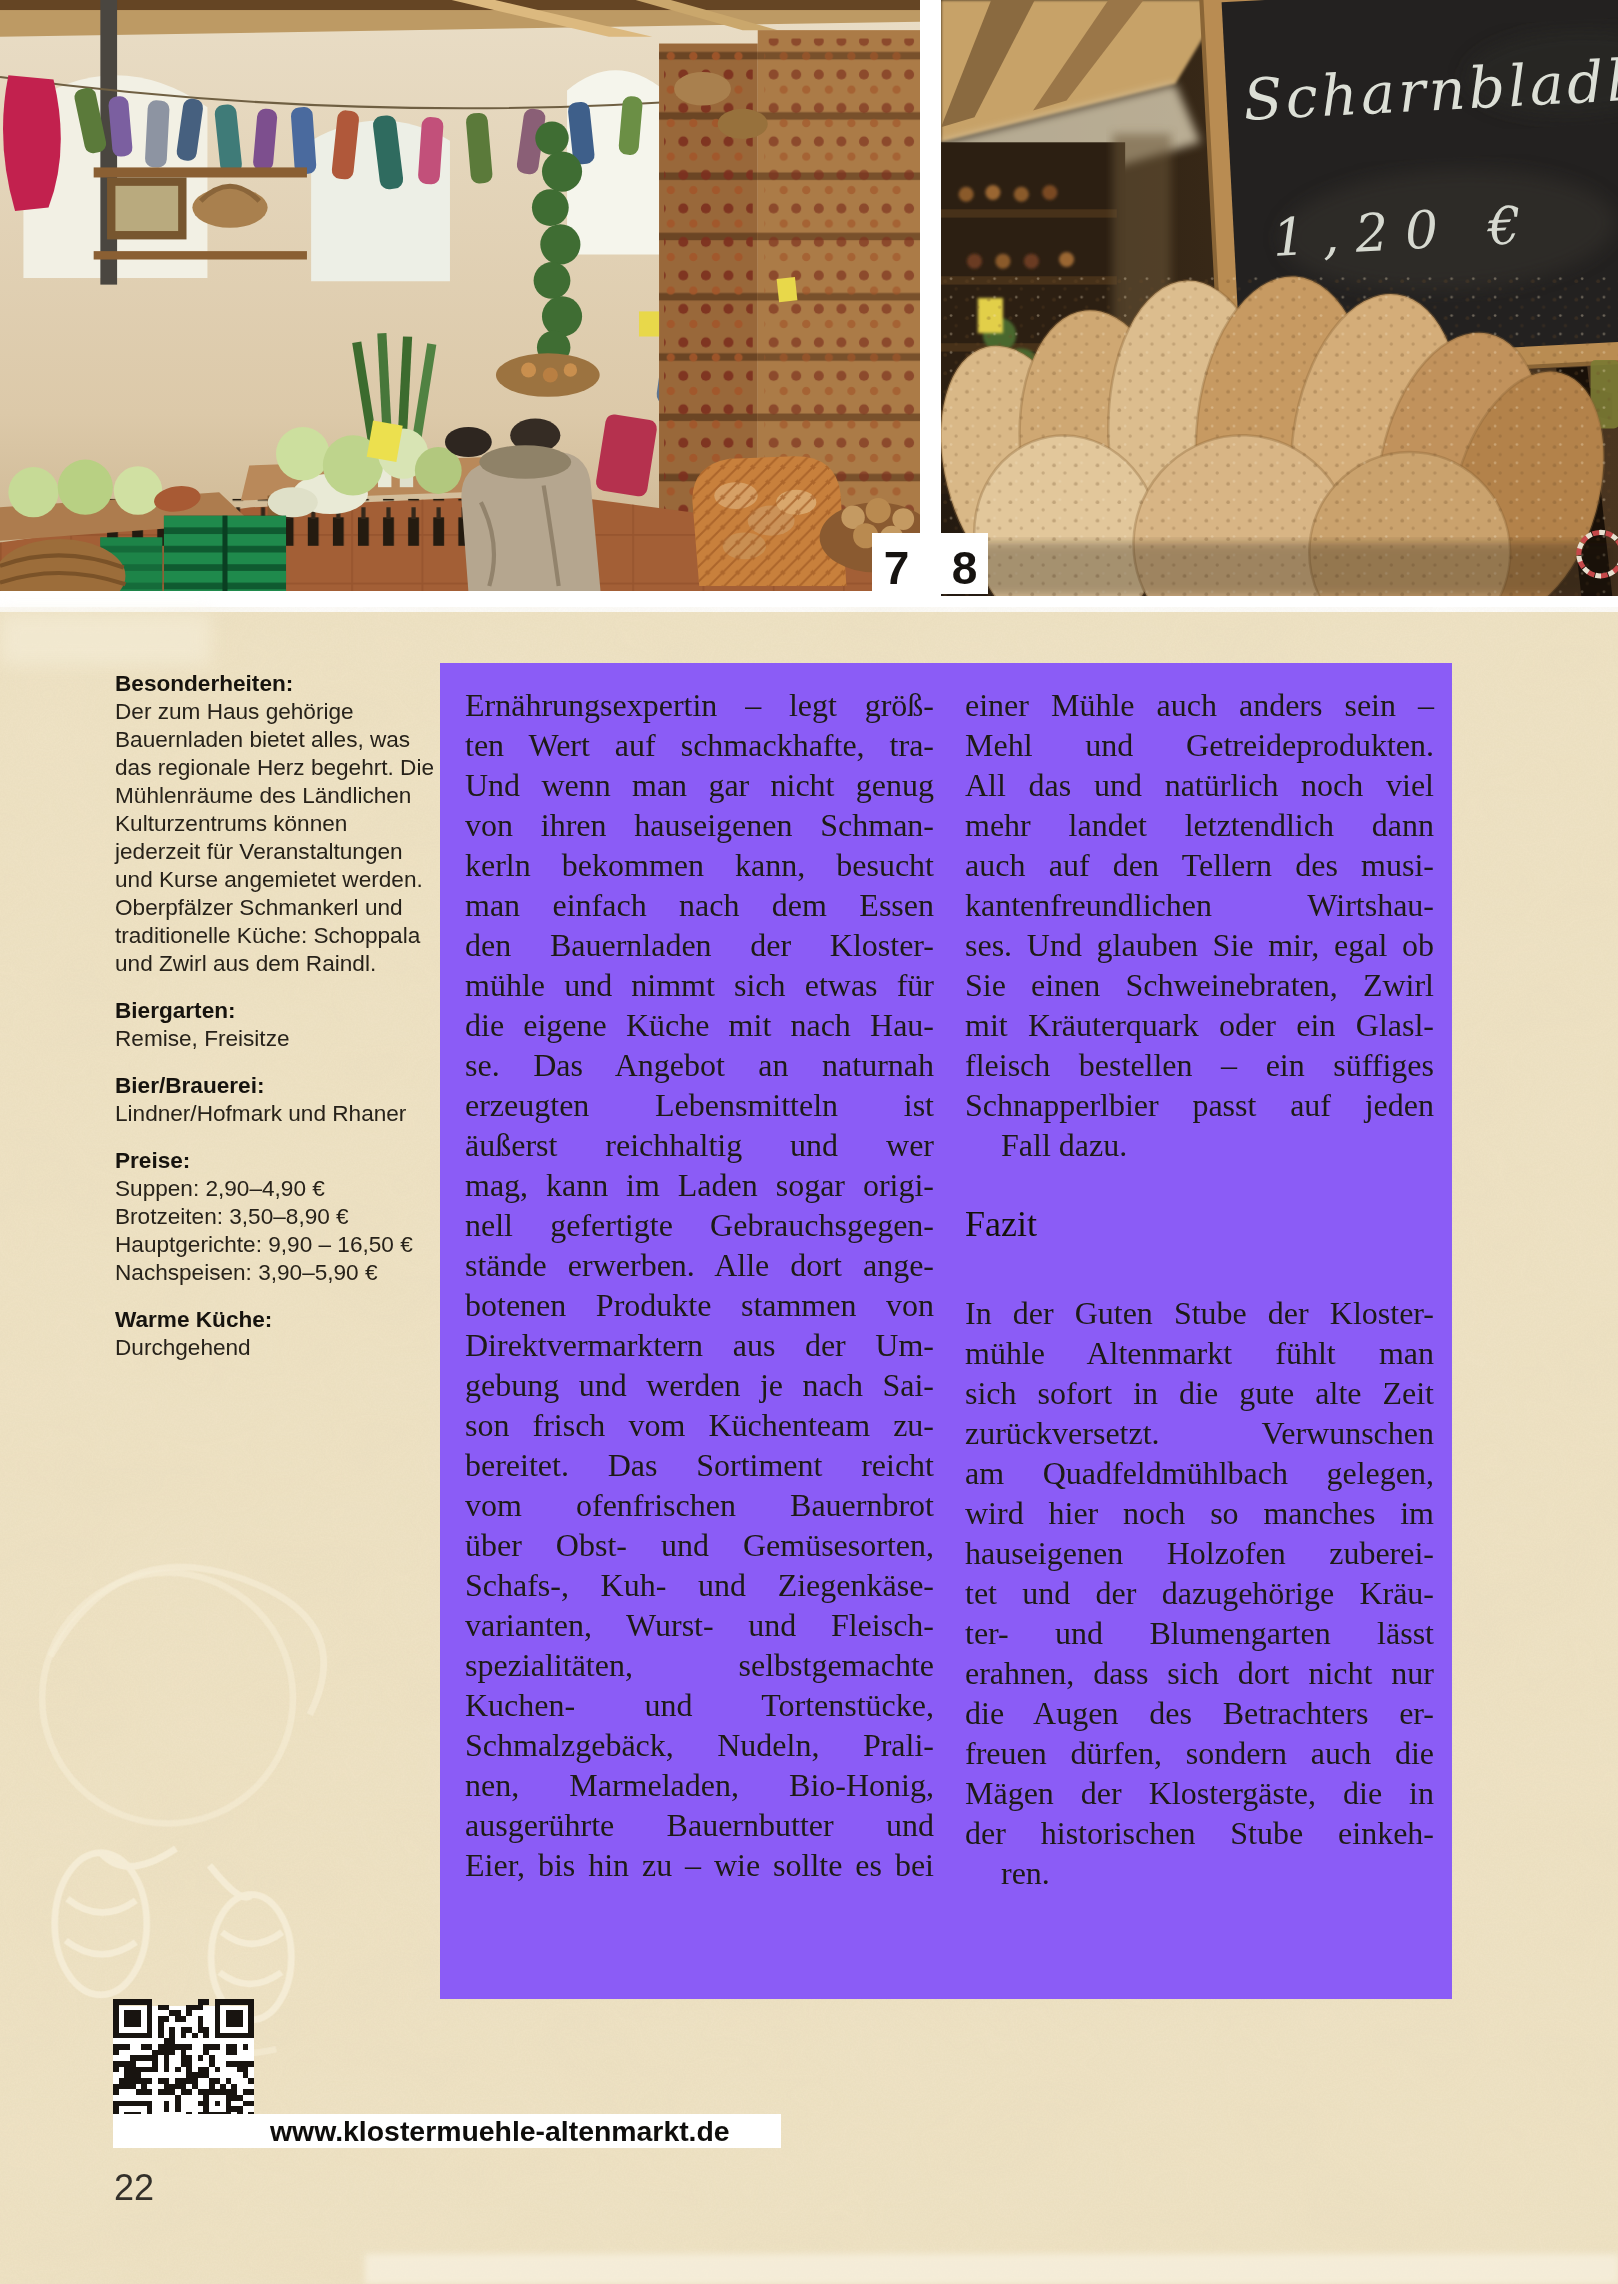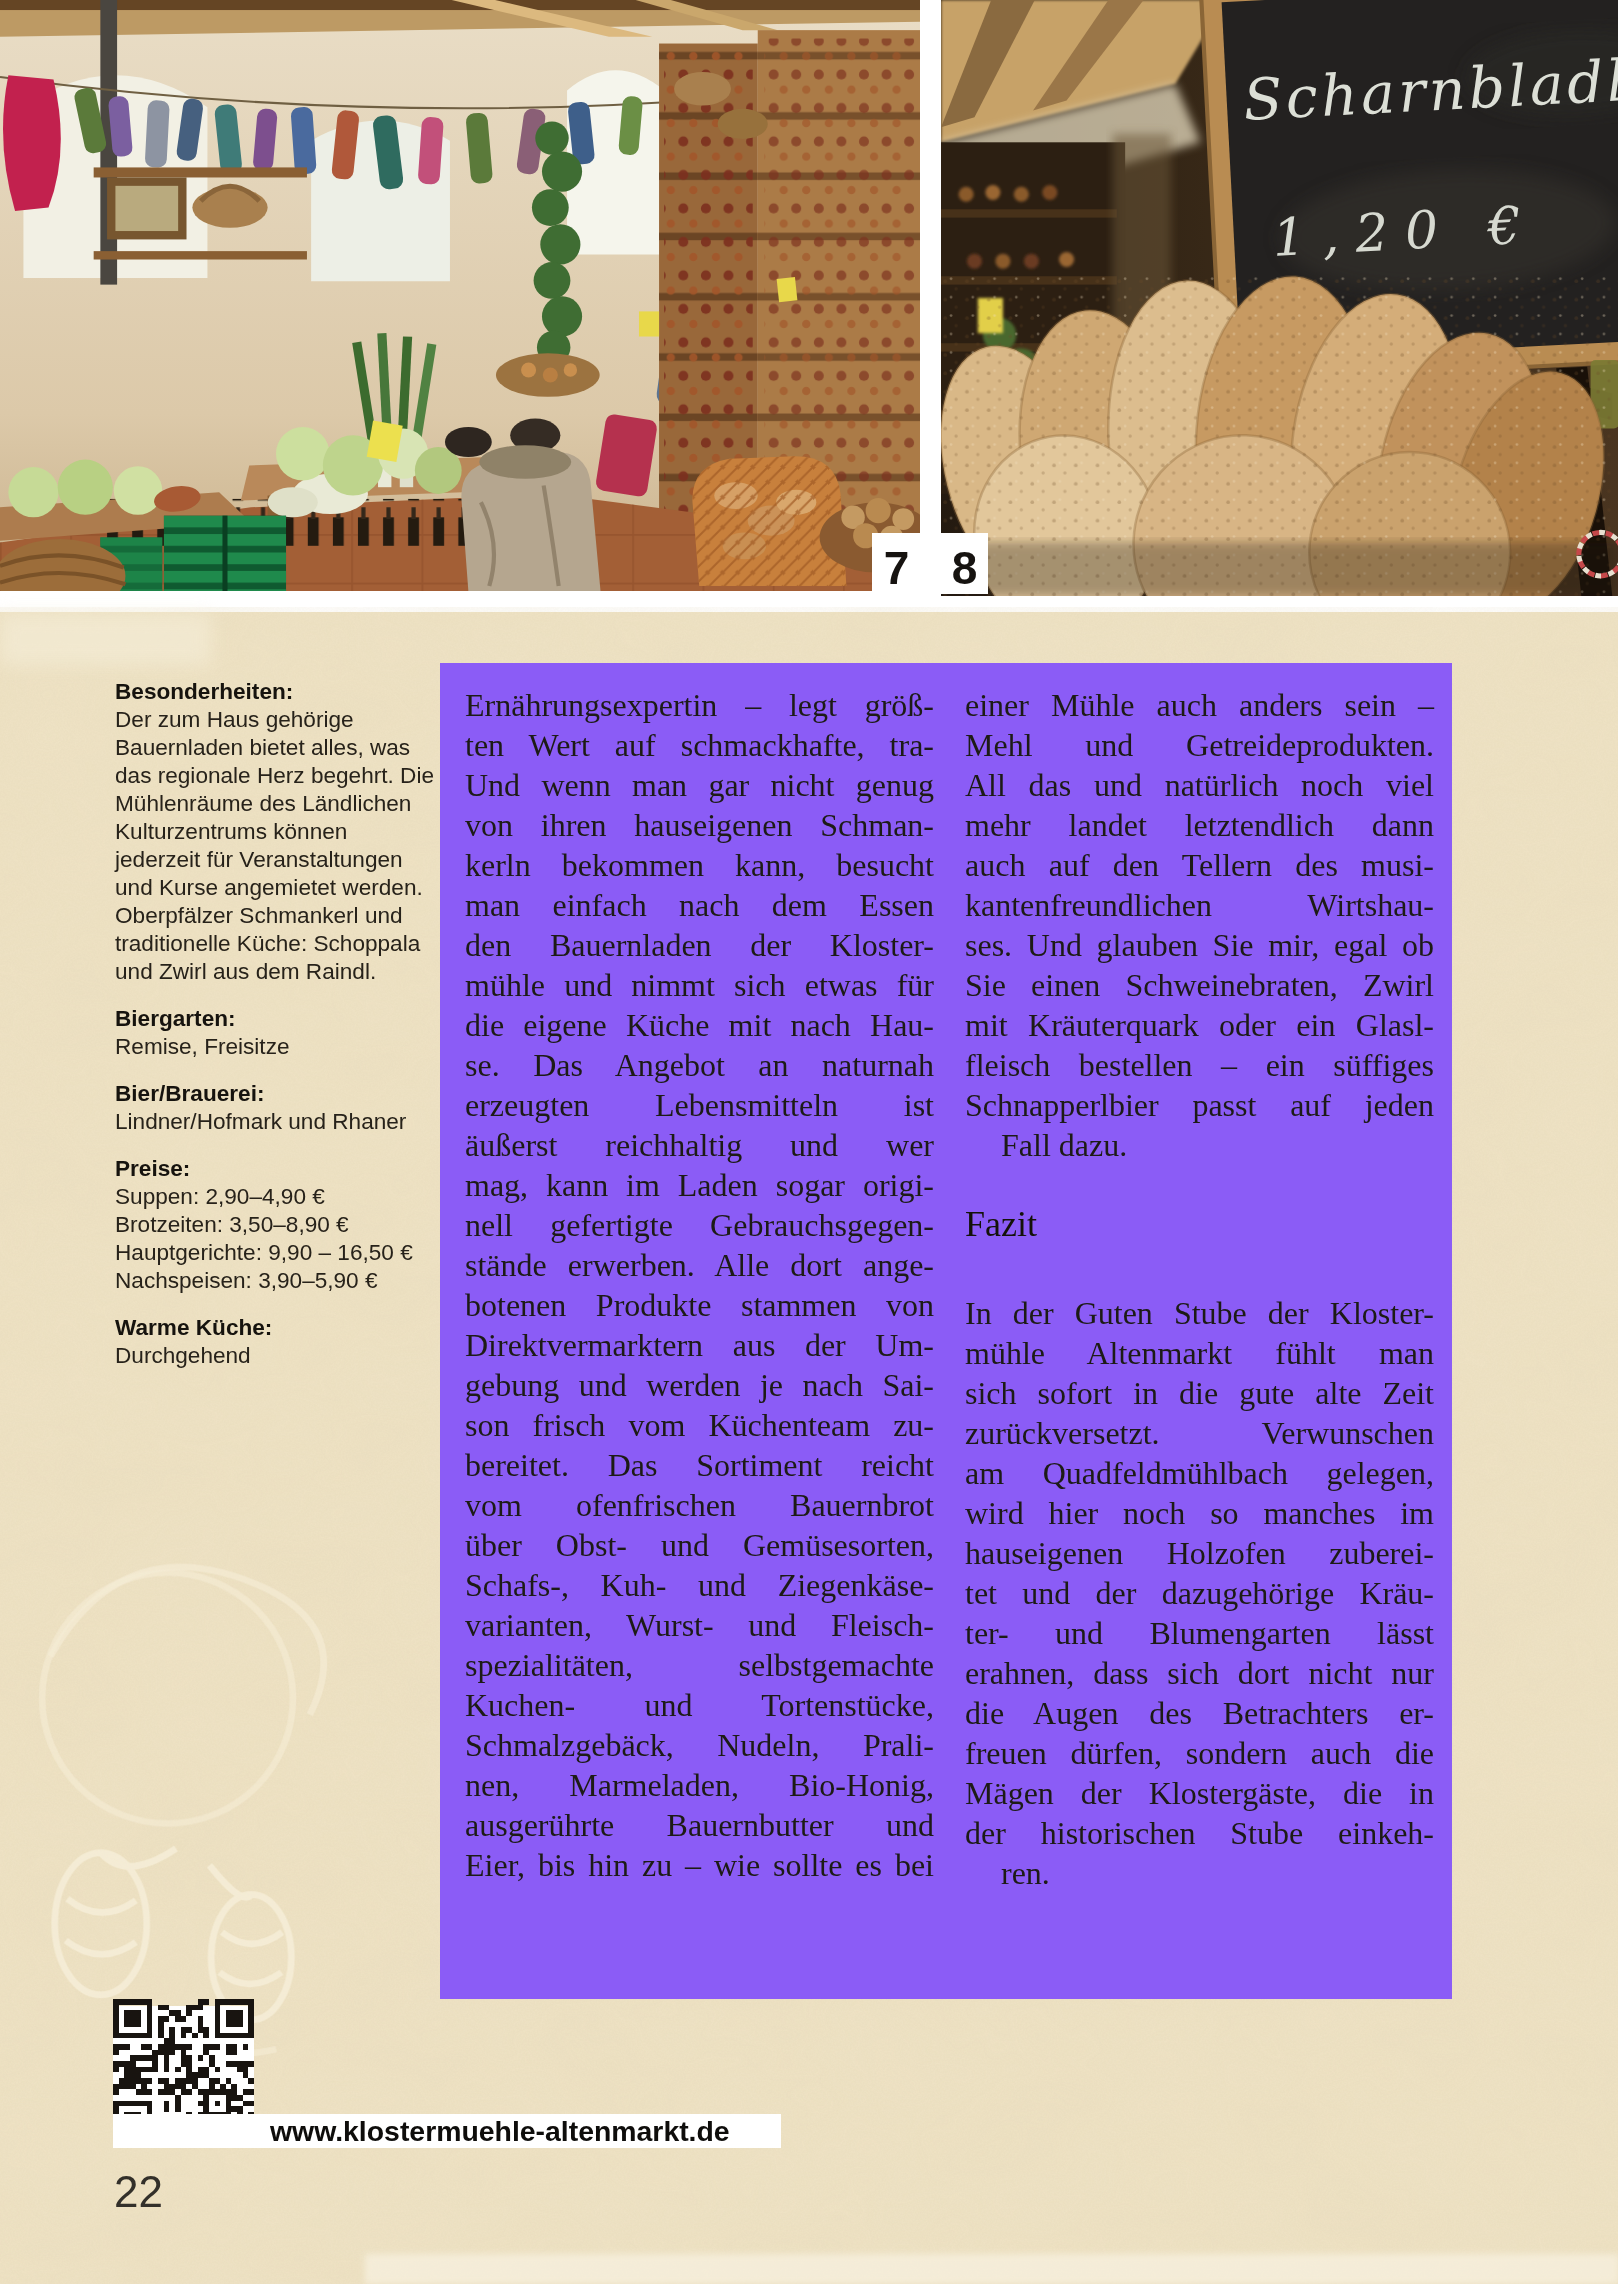--- a/index.html
+++ b/index.html
@@ -17,37 +17,37 @@
   .badge-8{left:941px;top:533px;width:47px;height:58px;}
   
   .texture{position:absolute;left:0;top:607px;width:1619px;height:1677px;pointer-events:none;}
   .watermark{position:absolute;left:0;top:1489px;width:469px;height:602px;pointer-events:none;}
   .patch-top{position:absolute;left:0;top:613px;width:211px;height:52px;background:#f5eed9;opacity:.6;filter:blur(8.4px);}
   .patch-bottom{position:absolute;left:365px;top:2254px;width:1254px;height:30px;background:#f7f0de;opacity:.8;filter:blur(3.3px);}
   
   .sidebar{position:absolute;left:115px;top:670px;width:333px;color:#27221a;
            font-size:22.6px;line-height:28px;}
   .sb-h{font-weight:bold;color:#16130e;margin-top:19px;}
-  .sb-h.first{margin-top:8px;}
+  .sb-h.first{margin-top:0;}
   
   .whitebox{position:absolute;left:440px;top:663px;width:1012px;height:1336px;background:#8b5cf6;}
   .col{position:absolute;top:22px;width:469px;color:#1d1b16;
        font-family:"Liberation Serif","DejaVu Serif",serif;font-size:32px;line-height:40px;}
   .col-1{left:25px;}
   .col-2{left:525px;}
   .line{text-align:justify;text-align-last:justify;white-space:normal;}
   .line.last{text-align-last:left;margin-left:36px;}
   .fazit{font-weight:normal;font-size:36px;line-height:44px;color:#141209;margin:37px 0 47px 0;}
   
   .qrbox{position:absolute;left:113px;top:2006px;width:141px;height:127px;background:#ffffff;
          display:flex;align-items:center;justify-content:center;}
   .urlstrip{position:absolute;left:113px;top:2077px;width:668px;height:34px;background:#ffffff;margin-top:37px;}
   .url{position:absolute;left:157px;top:0.8px;font-weight:bold;font-size:28.4px;line-height:33px;
        color:#0e0d0b;white-space:nowrap;}
-  .pagenum{position:absolute;left:114px;top:2170px;font-size:44px;line-height:1;color:#33302a;}
+  .pagenum{position:absolute;left:114px;top:2170px;font-size:36px;line-height:1;color:#33302a;}
 </style>
 </head>
 <body>
 
 <div class="page">
 
   <div class="photo-band"></div>
 
   <figure class="photo photo-left">
     <svg viewBox="0 0 1100 706" preserveAspectRatio="none">

